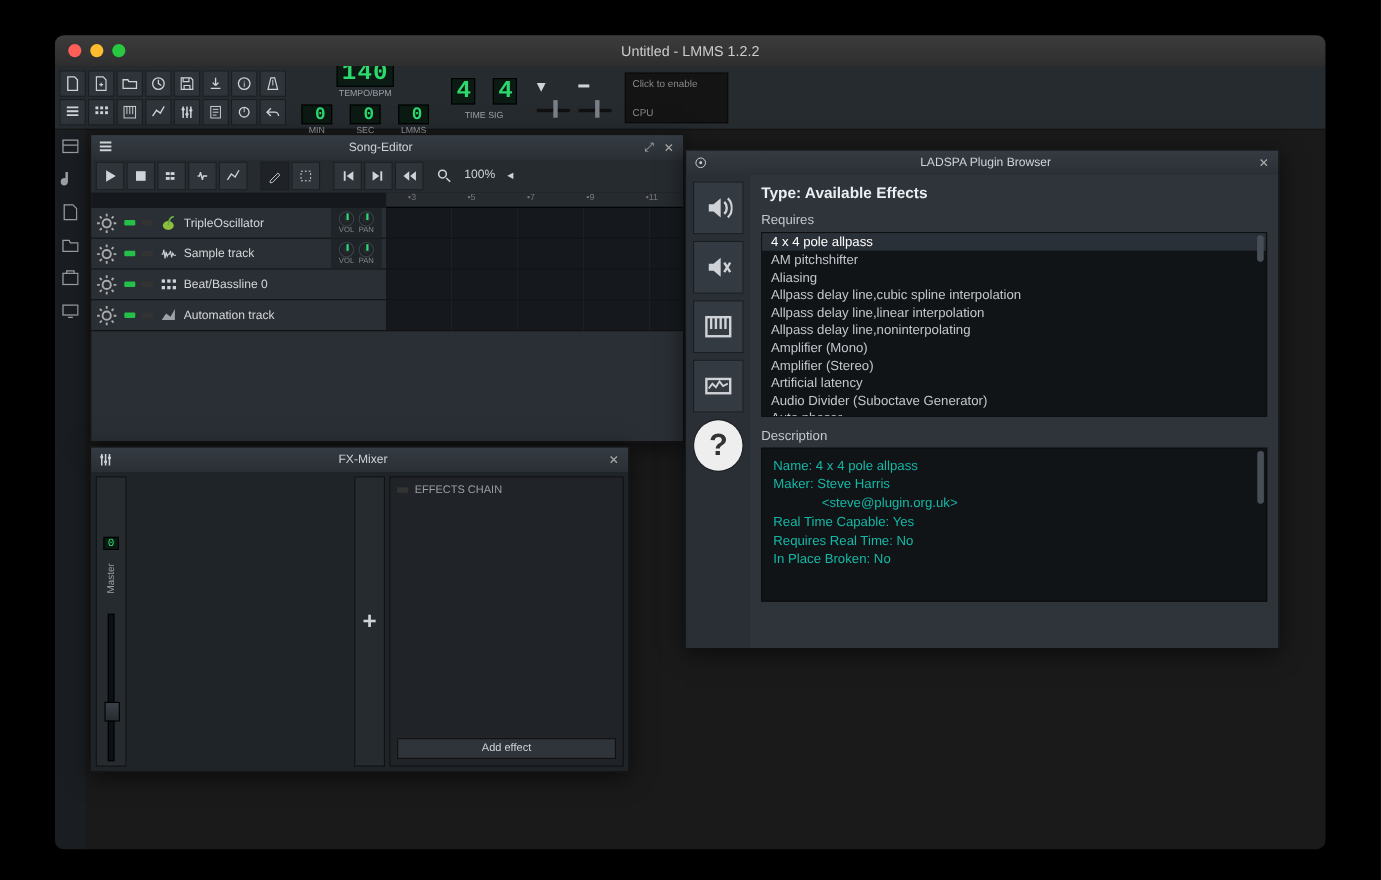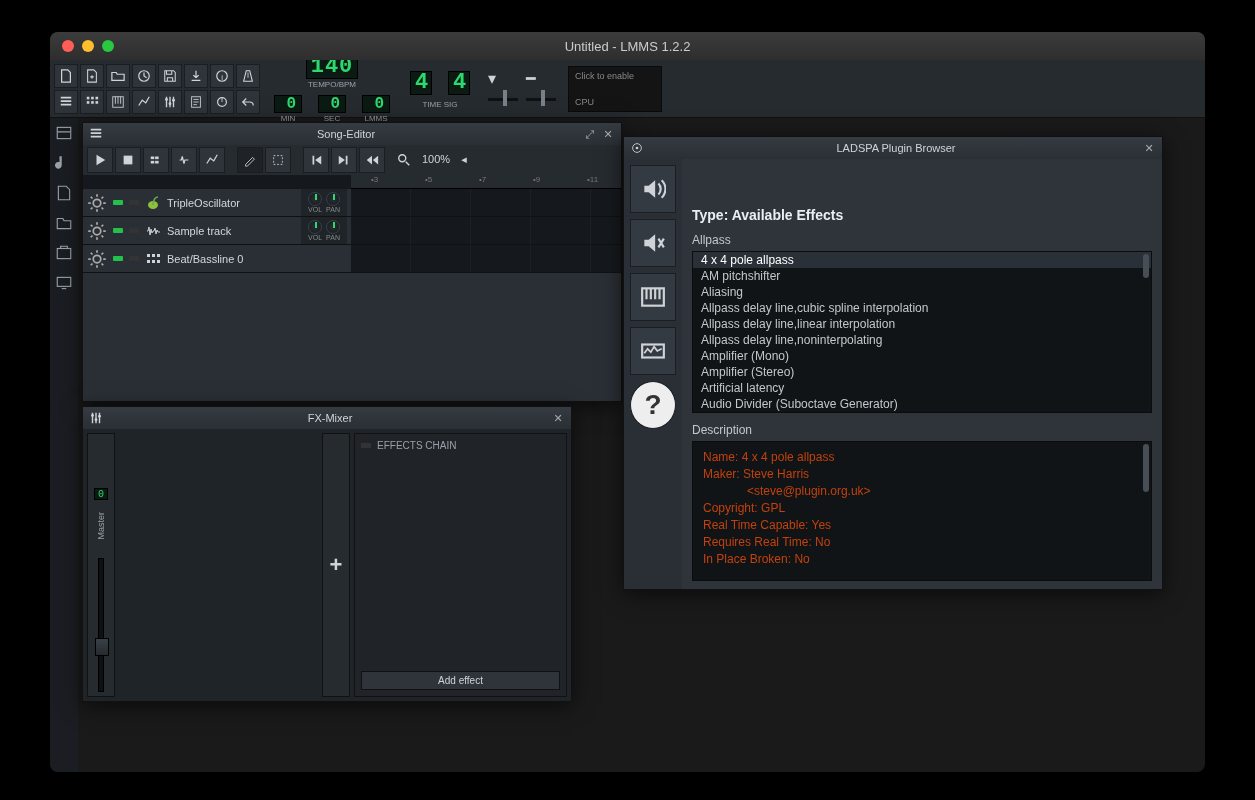--- a/index.html
+++ b/index.html
@@ -137,30 +137,30 @@
 
 
 .ladspa { left: 573px; top: 104px; width: 540px; height: 454px; }
 .ladspa .subwin-title { justify-content:center; }
 .ladspa-body { display:flex; height:calc(100% - 22px); background:#2f343a; }
 .ladspa-side { width:58px; background:#2a2f35; display:flex; flex-direction:column; gap:6px; padding:6px; }
 .ls-btn { height:48px; background:#343a41; border:1px solid #1a1e22; display:flex; align-items:center; justify-content:center; color:#cfd3d7; cursor:pointer; }
 .ls-btn svg { width:26px; height:26px; fill:currentColor; }
 .ls-btn.help { border-radius:50%; background:#eee; color:#333; font-size:28px; font-weight:bold; }
 .ladspa-main { flex:1; padding:8px 10px; display:flex; flex-direction:column; }
-.ladspa-main h3 { color:#eaeef2; font-size:14px; font-weight:600; margin-bottom:10px;margin-top:40px; }
+.ladspa-main h3 { color:#eaeef2; font-size:14px; font-weight:600; margin-bottom:10px; }
 .section-label { color:#c2c7cc; font-size:12px; margin-bottom:4px; }
 .plist { background:#111417; border:1px solid #0a0c0e; height:168px; overflow:auto; position:relative; }
 .plist-sb { position:absolute; right:2px; top:2px; width:6px; height:24px; background:#474e56; border-radius:3px; }
 .plist-item { padding:1px 8px; color:#c2c7cc; font-size:12px; cursor:pointer; }
 .plist-item.sel { background:#2a3038; color:#fff; }
 .desc { margin-top:10px; }
 .desc-box { background:#111417; border:1px solid #0a0c0e; padding:8px 10px; position:relative; height:140px; }
 .desc-box .plist-sb { height:48px; }
-.drow { color:#c2410c; font-size:12px; margin-bottom:3px; }
+.drow { color:#14b8a6; font-size:12px; margin-bottom:3px; }
 .drow b { font-weight:400; }
 
 .flex1 { flex:1; }
 </style>
 </head>
 <body>
 
 <div class="app-window">
 
   <div class="titlebar">
@@ -511,20 +511,35 @@
                   <rect x="7" y="3" width="3" height="3"></rect>
                   <rect x="12" y="3" width="3" height="3"></rect>
                   <rect x="2" y="9" width="3" height="3"></rect>
                   <rect x="7" y="9" width="3" height="3"></rect>
                   <rect x="12" y="9" width="3" height="3"></rect>
                 </svg></span>
               <span class="track-name">Beat/Bassline 0</span>
             </div>
             <div class="track-body"></div>
           </div>
+          <div class="track">
+            <div class="track-head">
+              <span class="gear"><svg viewBox="0 0 16 16">
+                  <circle cx="8" cy="8" r="3" fill="none" stroke="currentColor" stroke-width="1.4"></circle>
+                  <path d="M8 1v2M8 13v2M1 8h2M13 8h2M3 3l1.4 1.4M11.6 11.6L13 13M13 3l-1.4 1.4M4.4 11.6L3 13" stroke="currentColor" stroke-width="1.4"></path>
+                </svg></span>
+              <span class="mute-led"></span>
+              <span class="solo-led"></span>
+              <span class="track-icon"><svg viewBox="0 0 16 16">
+                  <path d="M2 12l4-6 4 3 4-7v10H2z" fill="currentColor" opacity=".7"></path>
+                </svg></span>
+              <span class="track-name">Automation track</span>
+            </div>
+            <div class="track-body"></div>
+          </div>
         </div>
     </div>
   </div>
 
   <div class="subwin fx-mixer">
     <div class="subwin-title">
       <span class="icon">
           <svg width="14" height="14" viewBox="0 0 16 16">
             <path d="M4 2v12M8 2v12M12 2v12" stroke="#cfd3d7" stroke-width="1.6"></path>
             <circle cx="4" cy="5" r="1.6" fill="#cfd3d7"></circle>
@@ -593,21 +608,21 @@
         <div class="ls-btn">
             <svg viewBox="0 0 24 24">
               <rect x="2" y="6" width="20" height="12" fill="none" stroke="currentColor" stroke-width="2"></rect>
               <path d="M4 14l3-4 3 3 3-5 3 4 4-2" fill="none" stroke="currentColor" stroke-width="1.6"></path>
             </svg>
           </div>
         <div class="ls-btn help">?</div>
       </div>
       <div class="ladspa-main">
         <h3>Type: Available Effects</h3>
-        <div class="section-label">Allpass</div>
+        <div class="section-label">Requires</div>
         <div class="plist" id="plist">
           <div class="plist-sb"></div>
         <div class="plist-item sel">4 x 4 pole allpass</div>
             <div class="plist-item">AM pitchshifter</div>
             <div class="plist-item">Aliasing</div>
             <div class="plist-item">Allpass delay line,cubic spline interpolation</div>
             <div class="plist-item">Allpass delay line,linear interpolation</div>
             <div class="plist-item">Allpass delay line,noninterpolating</div>
             <div class="plist-item">Amplifier (Mono)</div>
             <div class="plist-item">Amplifier (Stereo)</div>
@@ -615,21 +630,20 @@
             <div class="plist-item">Audio Divider (Suboctave Generator)</div>
             <div class="plist-item">Auto phaser</div>
           </div>
         <div class="desc">
           <div class="section-label">Description</div>
           <div class="desc-box">
             <div class="plist-sb"></div>
             <div class="drow"><b>Name:</b> <span>4 x 4 pole allpass</span></div>
             <div class="drow"><b>Maker:</b> <span>Steve Harris</span></div>
             <div class="drow" style="padding-left:44px"><span>&lt;steve@plugin.org.uk&gt;</span></div>
-            <div class="drow"><b>Copyright:</b> <span>GPL</span></div>
             <div class="drow"><b>Real Time Capable:</b> <span>Yes</span></div>
             <div class="drow"><b>Requires Real Time:</b> <span>No</span></div>
             <div class="drow"><b>In Place Broken:</b> <span>No</span></div>
           </div>
         </div>
       </div>
     </div>
   </div>
 
 </div>

